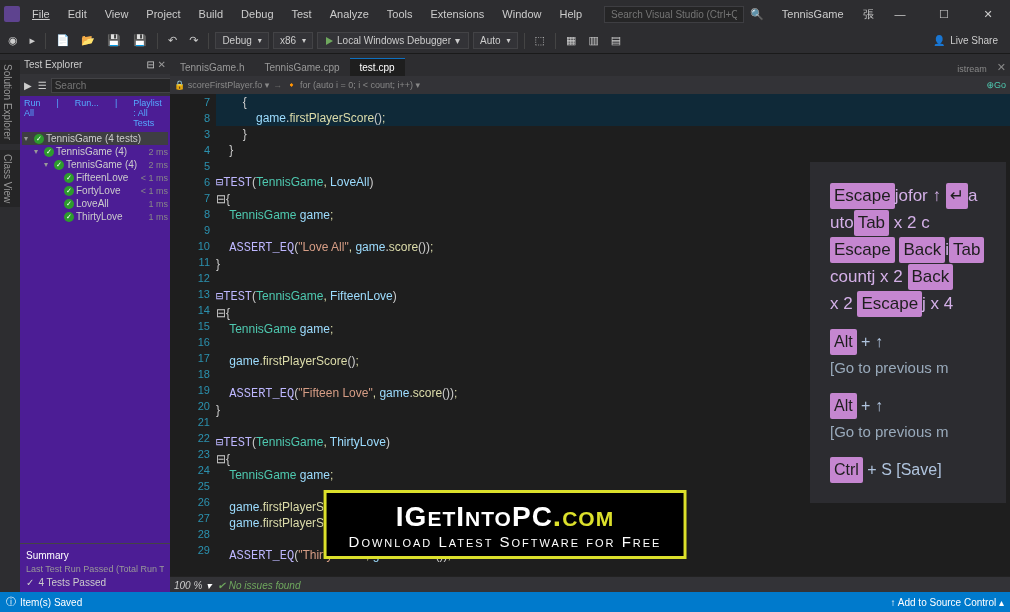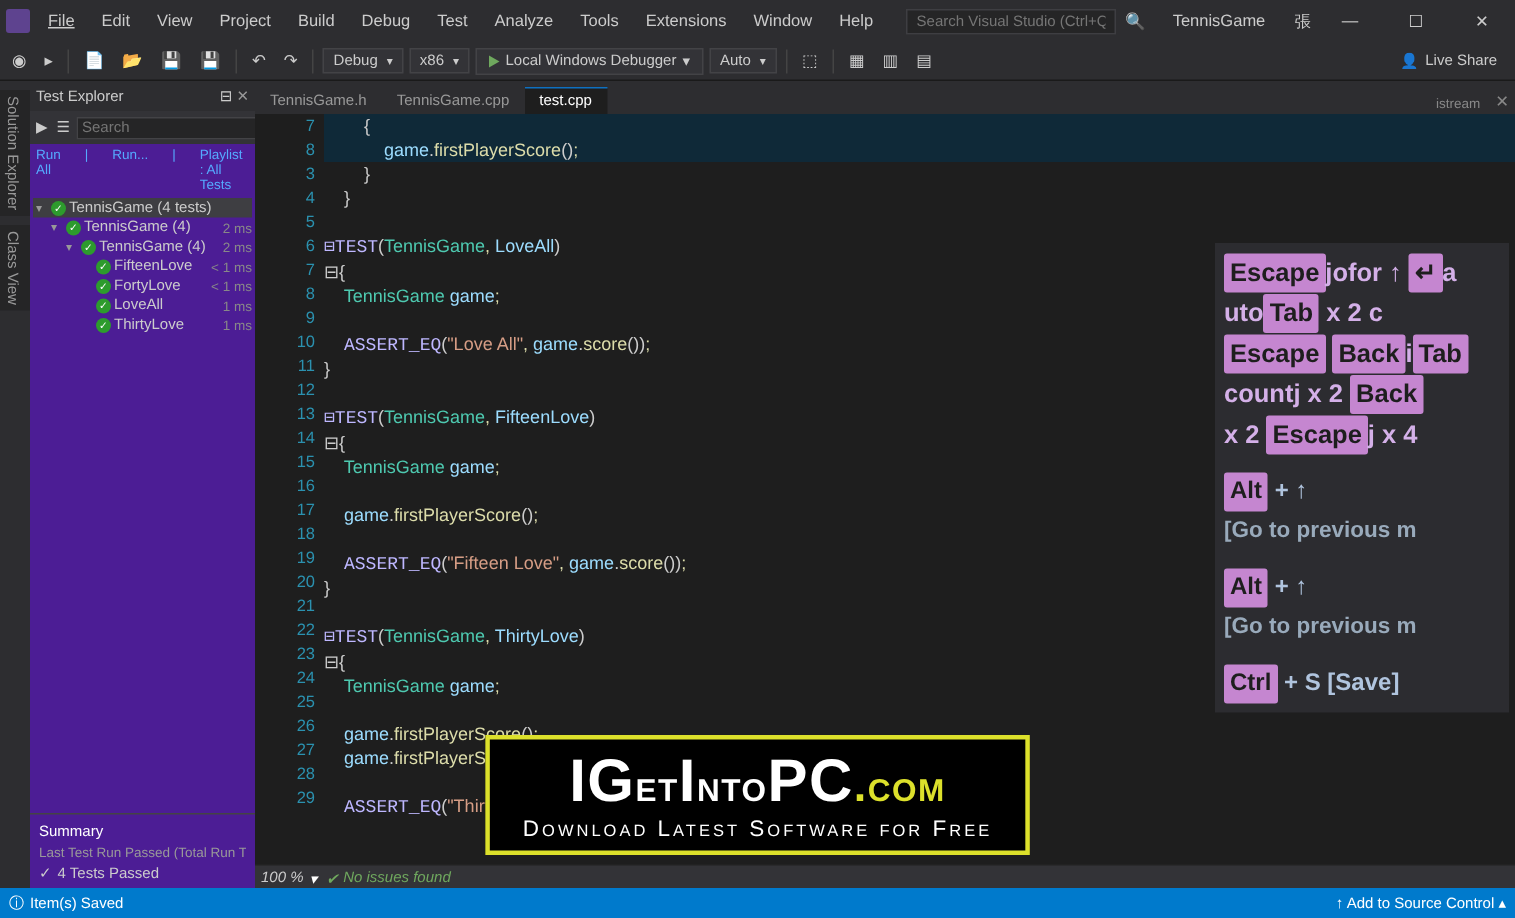--- a/index.html
+++ b/index.html
@@ -72,29 +72,29 @@
 .editor-status .zoom { padding: 0 4px; color: #ccc; }
 .editor-status .no-issues { color: #6fa85e; display: flex; align-items: center; gap: 3px; padding: 0 6px; }
 
 .bottom-tabs { height: 18px; background: #2d2d30; display: flex; align-items: center; font-size: 10px; color: #ccc; gap: 2px; padding-left: 4px; }
 .bottom-tab { padding: 2px 6px; }
 
 .statusbar { position: absolute; bottom: 0; left: 0; right: 0; height: 20px; background: #007acc; display: flex; align-items: center; color: #fff; font-size: 10px; }
 .statusbar .sb-left { padding: 0 6px; display: flex; align-items: center; gap: 4px; }
 .statusbar .sb-right { margin-left: auto; padding: 0 6px; display: flex; align-items: center; gap: 4px; }
 
-.key-overlay { position: absolute; right: 4px; top: 162px; width: 196px; background: rgba(50,50,55,0.75); padding: 6px; color: #d4b0e8; font-size: 17px; line-height: 26px; font-weight: 700; }
+.key-overlay { position: absolute; right: 4px; top: 162px; width: 196px; background: rgba(50,50,55,0.75); padding: 20px; color: #d4b0e8; font-size: 17px; line-height: 26px; font-weight: 400; }
 .key-overlay .kbd { background: #c586d0; color: #1e1e1e; padding: 0 4px; border-radius: 2px; display: inline-block; }
 .key-overlay .row { margin: 1px 0; }
 .key-overlay .block { margin-top: 12px; color: #b0c4de; font-size: 16px; }
 .key-overlay .action { color: #9ab; font-size: 15px; }
 
 .watermark { position: absolute; left: 50%; top: 490px; transform: translateX(-50%); background: #000; border: 3px solid #dce02b; padding: 6px 22px; text-align: center; font-family: Georgia, serif; z-index: 100; }
 .watermark .line1 { color: #fff; font-size: 30px; font-weight: bold; letter-spacing: 1px; }
-.watermark .line1 .big { font-size: 40px; }
+.watermark .line1 .big { font-size: 28px; }
 .watermark .line1 .dom { color: #dce02b; font-variant: small-caps; }
 .watermark .line2 { color: #fff; font-size: 15px; font-variant: small-caps; letter-spacing: 2px; margin-top: 0; }
 
 .chevron-down::after { content: '▾'; font-size: 8px; margin-left: 2px; }
 </style>
 </head>
 <body>
 
 <div class="titlebar">
   <div class="vs-logo"></div>
@@ -230,20 +230,26 @@
   </div>
 
   <div class="editor-area">
     <div class="editor-tabs" id="editor-tabs">
         <span class="editor-tab">TennisGame.h</span>
         <span class="editor-tab">TennisGame.cpp</span>
         <span class="editor-tab active">test.cpp</span>
       <span style="flex:1"></span>
       <span style="color:#888;font-size:9px;padding:2px 6px">istream</span>
       <span style="padding:2px 4px;color:#888">✕</span>
+    </div>
+    <div class="breadcrumb">
+      <span>🔒 <span>scoreFirstPlayer.fo</span> ▾</span>
+      <span class="bc-arrow">→</span>
+      <span>🔸 <span>for (auto i = 0; i &lt; count; i++)</span> ▾</span>
+      <span style="margin-left:auto;color:#4ec9b0">⊕Go</span>
     </div>
     <div class="code-area">
       <div class="gutter-marks"></div>
       <div class="line-numbers" id="line-numbers">
           <div>7</div>
           <div>8</div>
           <div></div>
           <div></div>
           <div>3</div>
           <div>4</div>

